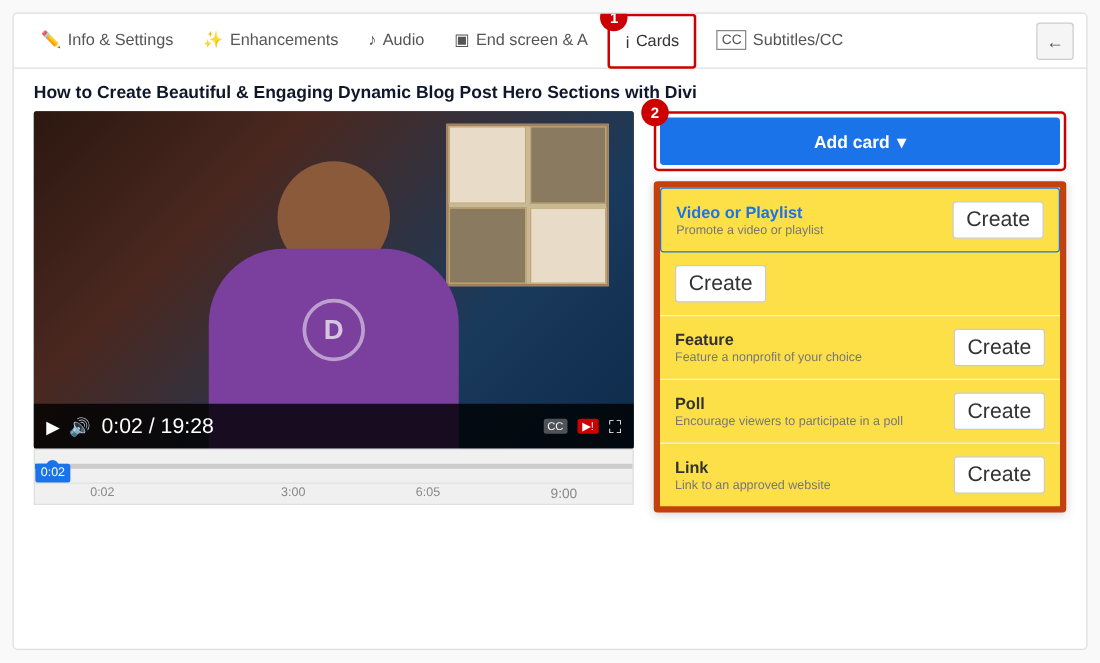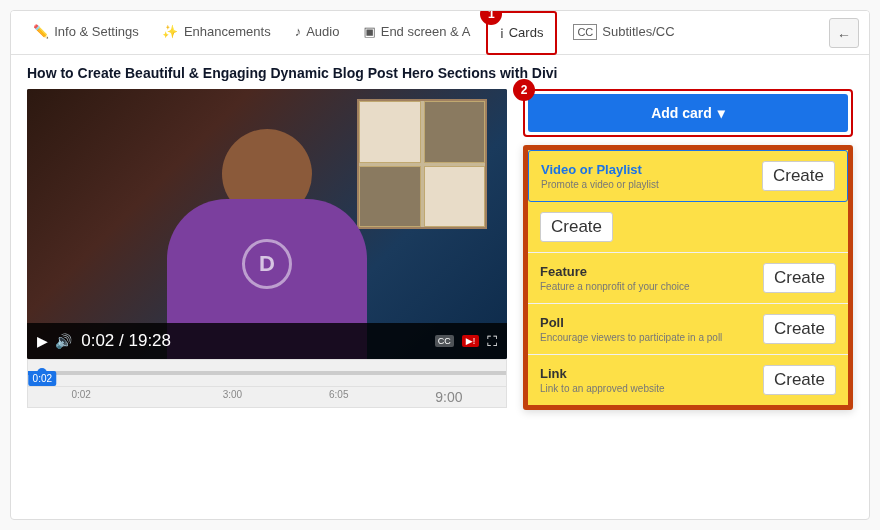--- a/index.html
+++ b/index.html
@@ -435,21 +435,21 @@
           <div class="progress-fill"></div>
           <div class="progress-knob"></div>
         </div>
         <div class="current-time-badge">0:02</div>
       </div>
 
       <div style="display:flex;justify-content:space-around;padding:2px 0;background:#f0f0f0;border:1px solid #e0e0e0;border-top:none;">
         <span style="font-size:10px;color:#888;">0:02</span>
         <span style="font-size:10px;color:#888;margin-left:45px;">3:00</span>
         <span style="font-size:10px;color:#888;">6:05</span>
-        <span style="font-size:14px;color:#888;">9:00</span>
+        <span style="font-size:11px;color:#888;">9:00</span>
       </div>
     </div>
 
     <div class="right-panel">
 
       <div class="add-card-btn-wrapper">
         <div class="step-badge-2">
           <span>2</span>
         </div>
         <button class="add-card-btn">

